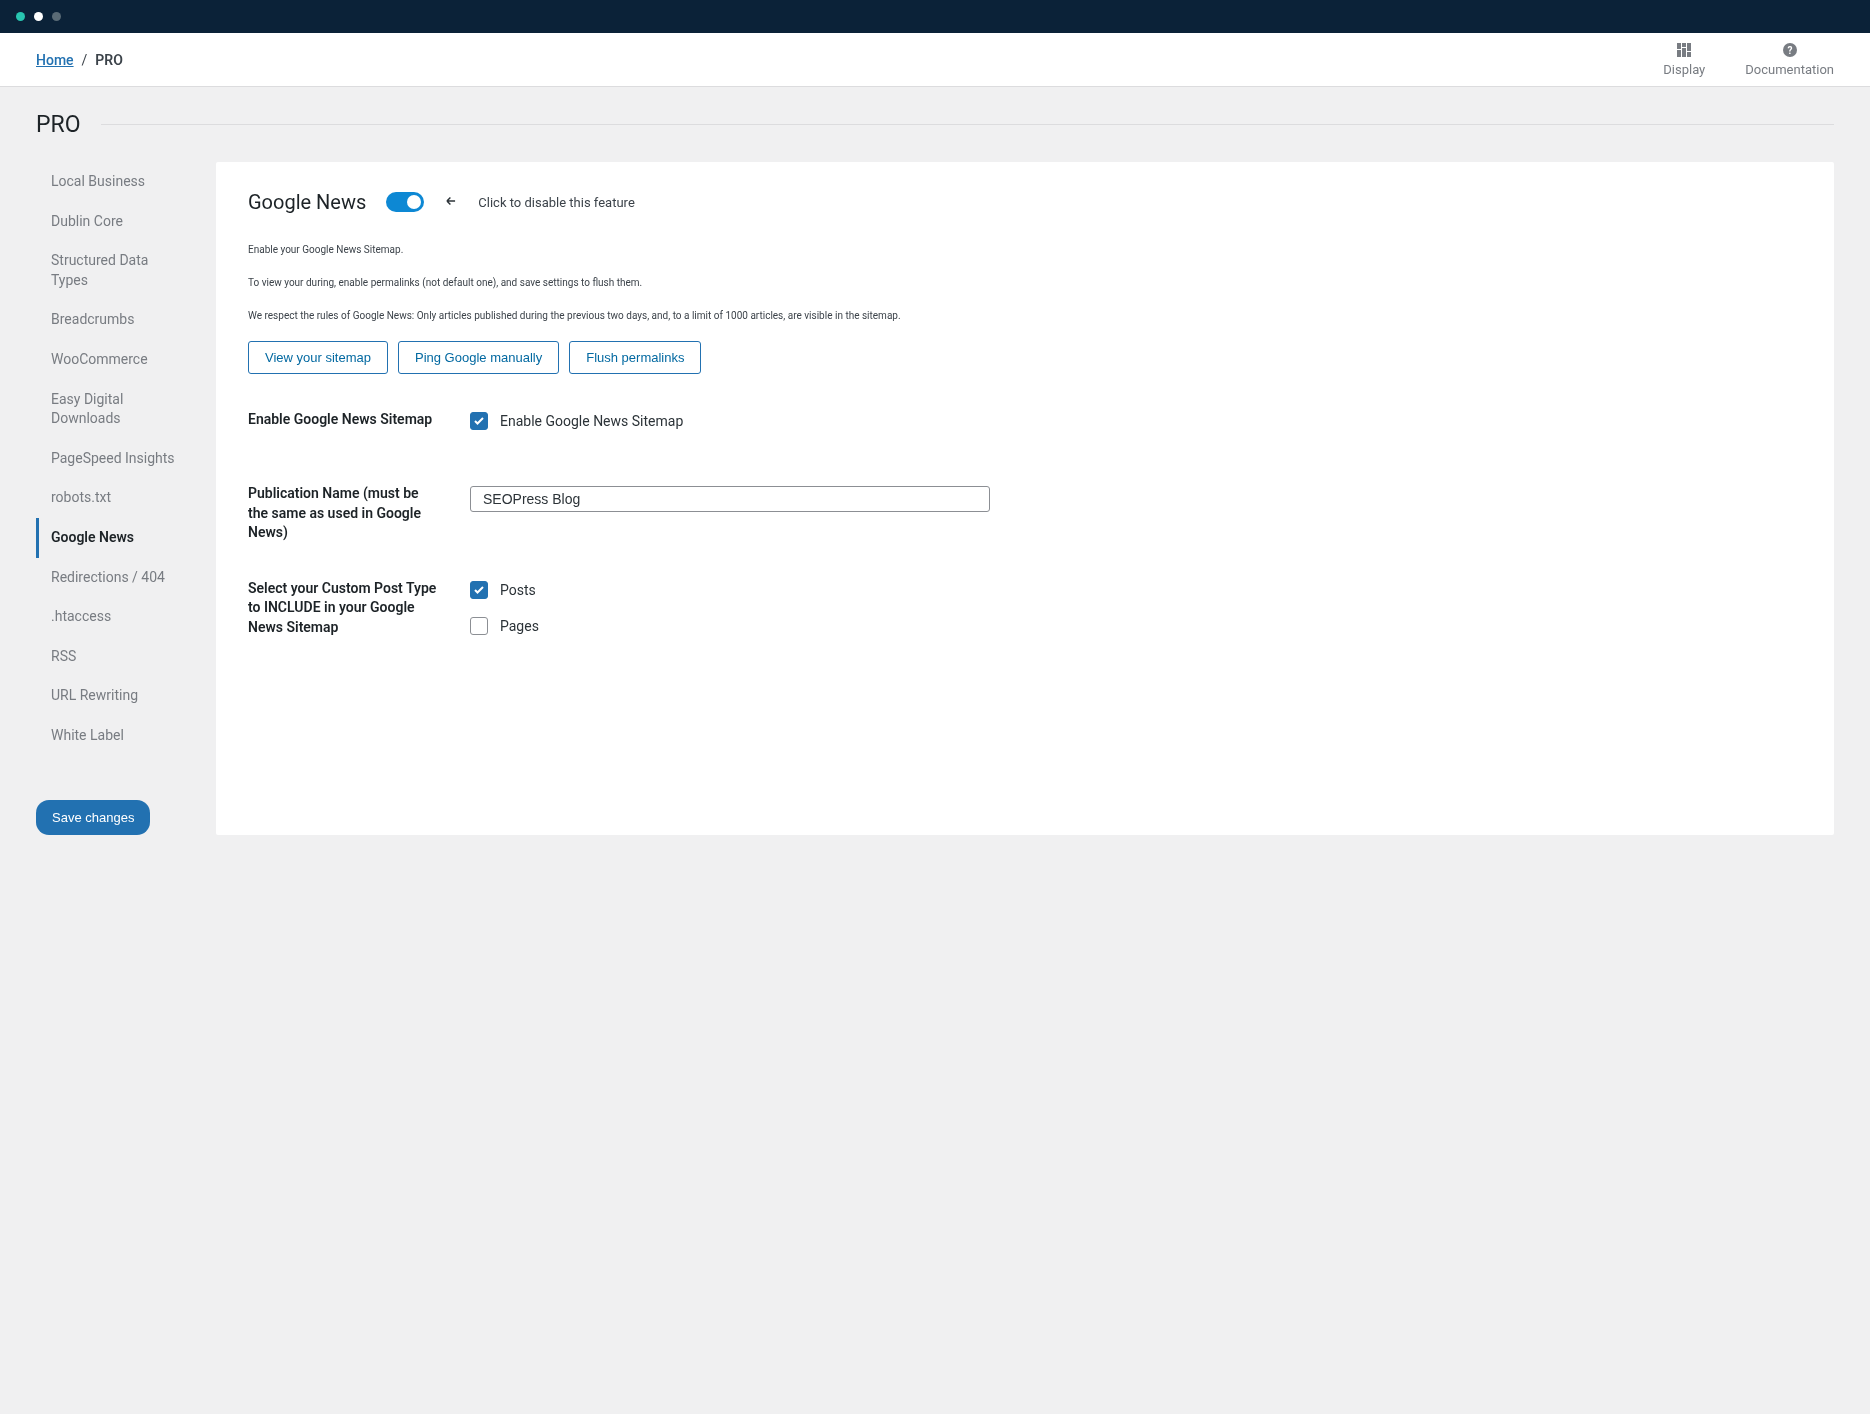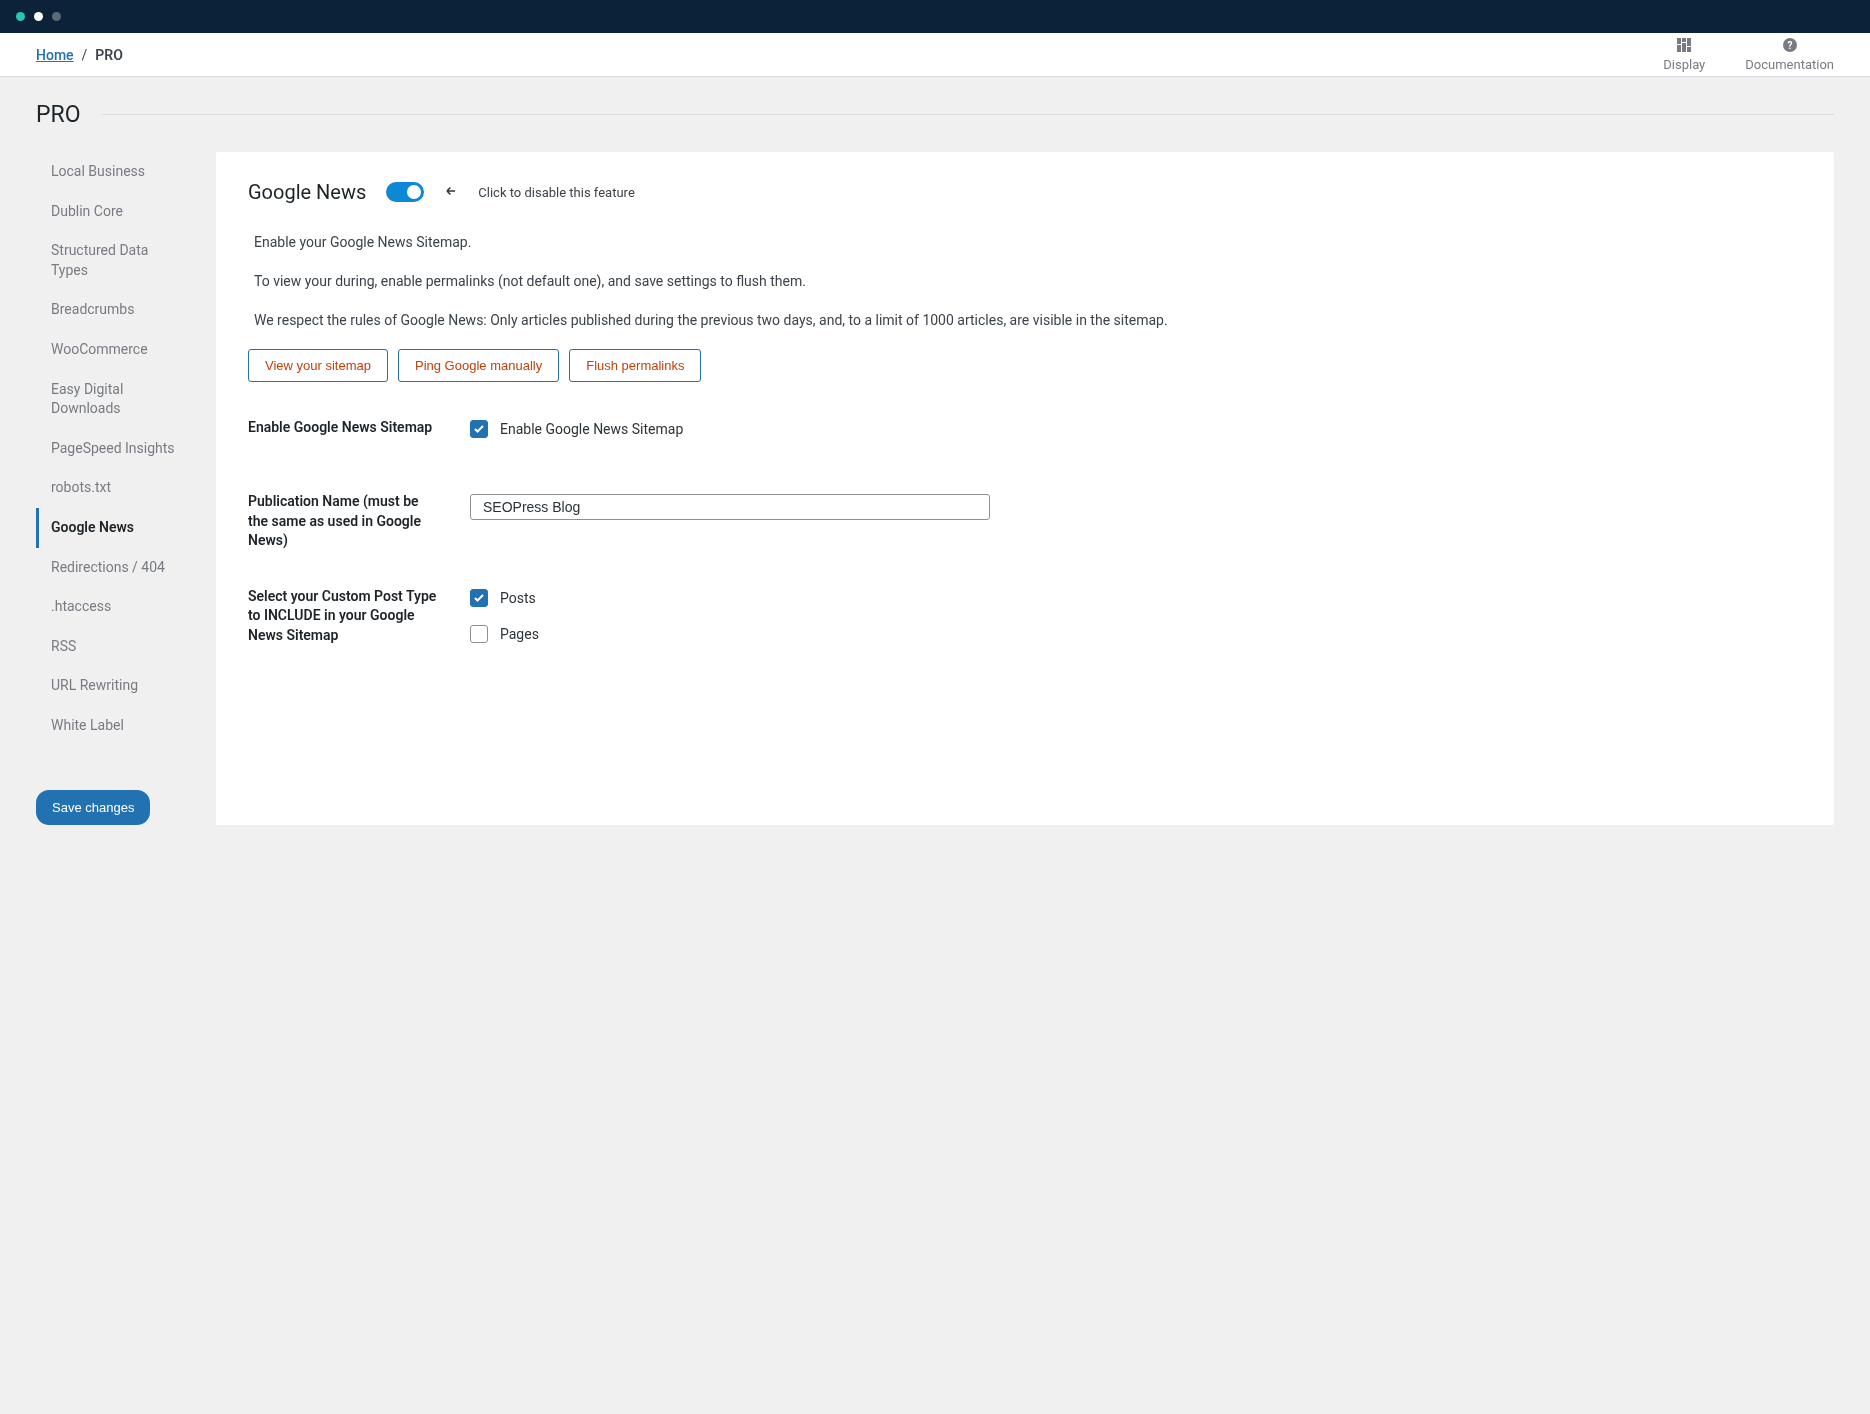--- a/index.html
+++ b/index.html
@@ -4,21 +4,21 @@
   <style>
     * { box-sizing: border-box; margin: 0; padding: 0; }
     body { font-family: -apple-system, BlinkMacSystemFont, "Segoe UI", Roboto, sans-serif; background: #f0f0f1; color: #2c3338; }
     
     .titlebar { background: #0b2238; height: 33px; display: flex; align-items: center; padding: 0 16px; gap: 9px; }
     .titlebar-dot { width: 9px; height: 9px; border-radius: 50%; }
     .dot-green { background: #28c5b0; }
     .dot-white { background: #fff; }
     .dot-gray { background: #5a6b76; }
     
-    .topbar { background: #fff; height: 44px; display: flex; align-items: center; justify-content: space-between; padding: 18px 36px; border-bottom: 1px solid #dcdcde; }
+    .topbar { background: #fff; height: 54px; display: flex; align-items: center; justify-content: space-between; padding: 18px 36px; border-bottom: 1px solid #dcdcde; }
     .breadcrumb { display: flex; align-items: center; gap: 8px; font-size: 14px; }
     .breadcrumb-home { color: #2271b1; text-decoration: underline; cursor: pointer; font-weight: 500; }
     .breadcrumb-sep { color: #3c434a; }
     .breadcrumb-current { color: #3c434a; font-weight: 600; }
     .topbar-right { display: flex; gap: 40px; }
     .topbar-item { display: flex; flex-direction: column; align-items: center; gap: 4px; color: #787c82; font-size: 13px; cursor: pointer; }
     .topbar-item svg { width: 16px; height: 16px; }
     
     .content { padding: 24px 36px; }
     .page-title-row { display: flex; align-items: center; margin-bottom: 24px; }
@@ -32,24 +32,24 @@
     .save-btn { margin-top: 44px; background: #2271b1; color: #fff; border: none; padding: 10px 16px; font-size: 13px; border-radius: 13px; cursor: pointer; }
     
     .panel { flex: 1; background: #fff; padding: 28px 32px 40px; border-radius: 2px; }
     .panel-header { display: flex; align-items: center; gap: 20px; margin-bottom: 28px; }
     .panel-title { font-size: 20px; font-weight: 400; color: #1d2327; }
     .toggle { width: 38px; height: 20px; background: #0d88d4; border-radius: 10px; position: relative; cursor: pointer; }
     .toggle-knob { width: 14px; height: 14px; background: #fff; border-radius: 50%; position: absolute; right: 3px; top: 3px; }
     .arrow-left { color: #2c3338; }
     .hint { font-size: 13px; color: #3c434a; }
     
-    .desc-block p { font-size: 14px; color: #3c434a; margin-bottom: 18px; line-height: 1.5; margin-left: 6px; }
+    .desc-block p { font-size: 10px; color: #3c434a; margin-bottom: 18px; line-height: 1.5; }
     
     .btn-row { display: flex; gap: 10px; margin-bottom: 36px; }
-    .btn-outline { border: 1px solid #2271b1; color: #c2410c; background: #fff; padding: 8px 16px; font-size: 13px; border-radius: 3px; cursor: pointer; }
+    .btn-outline { border: 1px solid #2271b1; color: #0369a1; background: #fff; padding: 8px 16px; font-size: 13px; border-radius: 3px; cursor: pointer; }
     
     .form-row { display: flex; align-items: flex-start; margin-bottom: 36px; gap: 32px; }
     .form-label { width: 190px; font-size: 14px; font-weight: 600; color: #1d2327; line-height: 1.4; flex-shrink: 0; }
     .form-field { flex: 1; padding-top: 2px; }
     
     .checkbox-row { display: flex; align-items: center; gap: 12px; margin-bottom: 18px; }
     .checkbox { width: 18px; height: 18px; border: 1.5px solid #8c8f94; border-radius: 3px; display: flex; align-items: center; justify-content: center; cursor: pointer; flex-shrink: 0; }
     .checkbox.checked { background: #2271b1; border-color: #2271b1; }
     .checkbox.checked svg { width: 12px; height: 12px; }
     .checkbox-label { font-size: 14px; color: #2c3338; }

